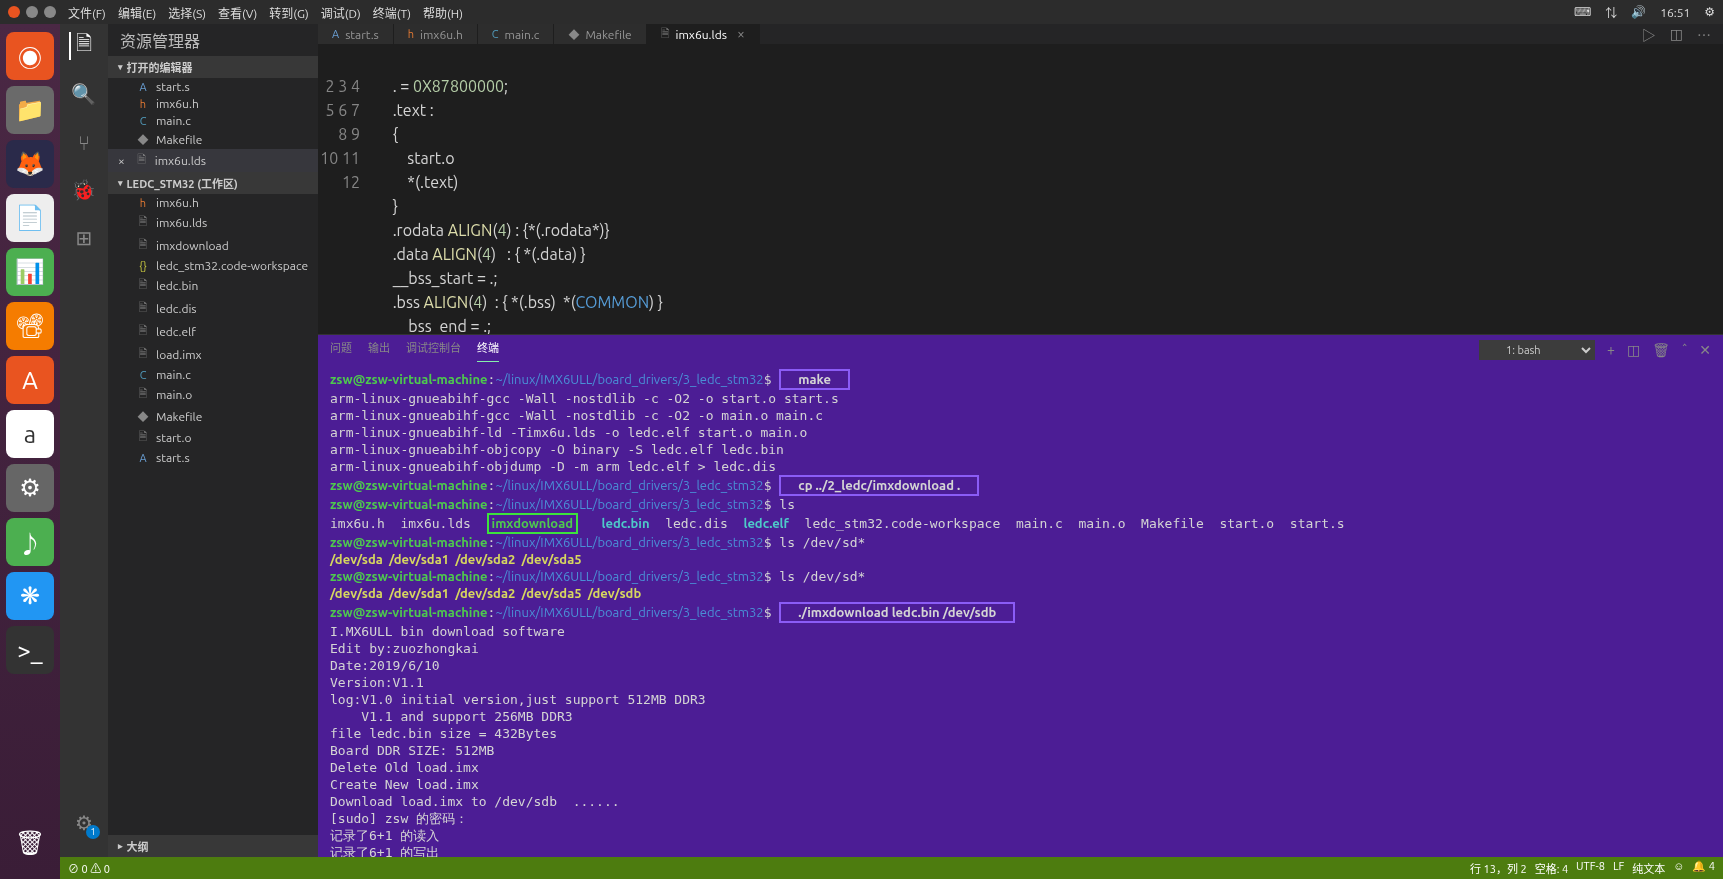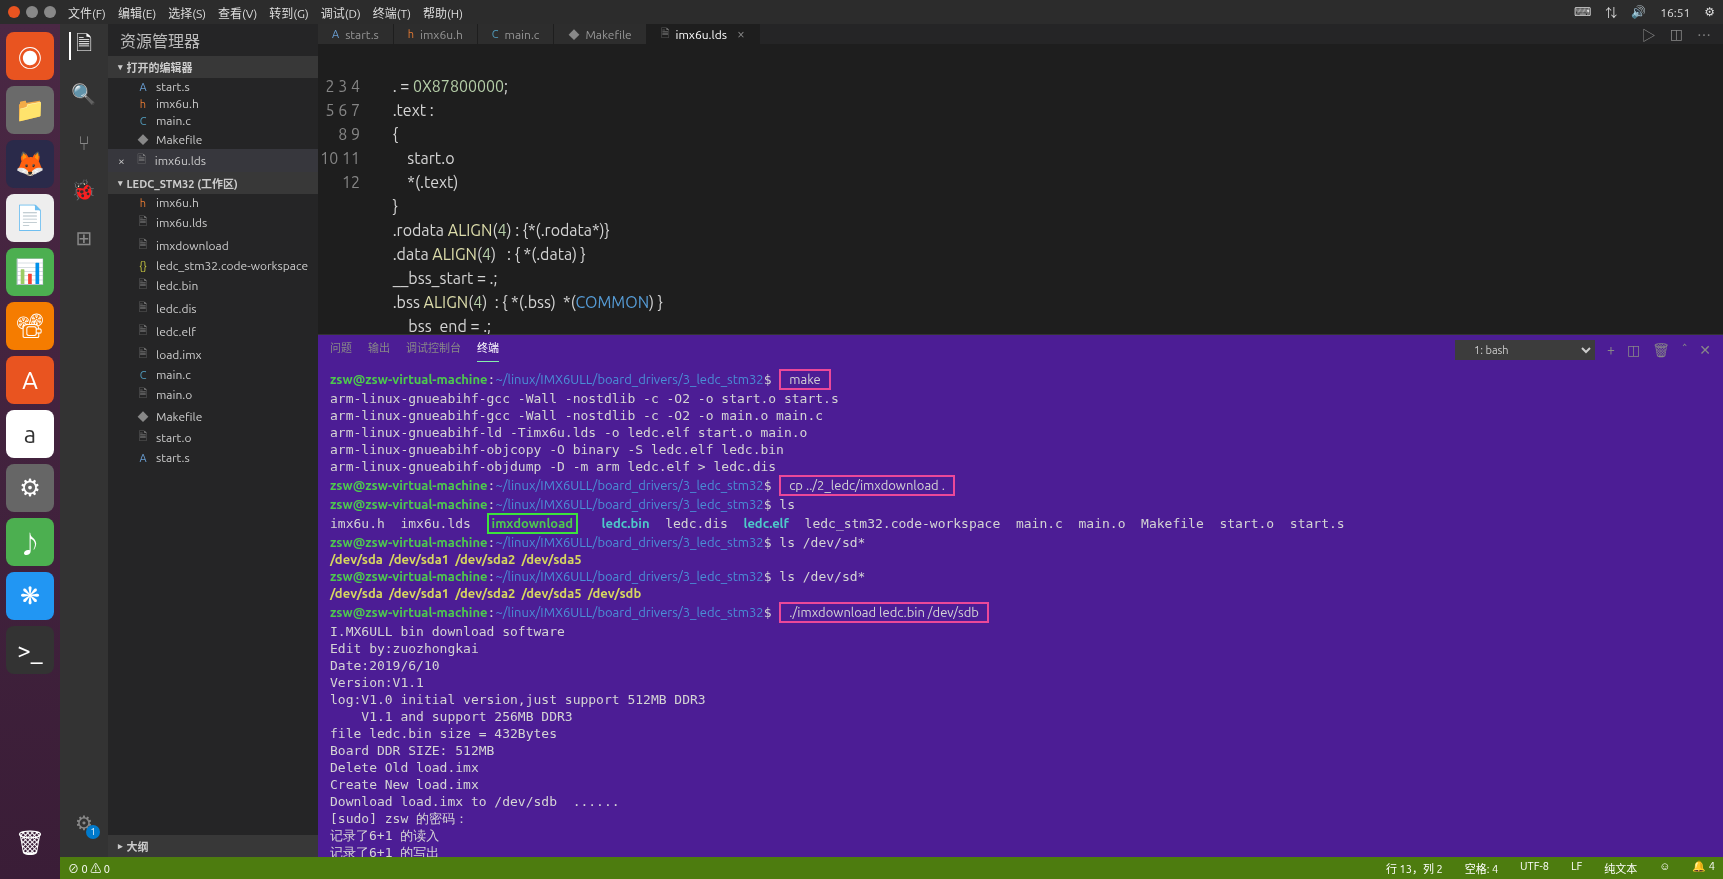--- a/index.html
+++ b/index.html
@@ -77,36 +77,36 @@
 .tok-kw { color: #569cd6; }
 .tok-fn { color: #dcdcaa; }
 .minimap { position: absolute; right: 0; top: 0; width: 80px; height: 100%; background: #1e1e1e; opacity: 0.5; }
 
 
 .panel { flex: 1; background: #4c1d95; display: flex; flex-direction: column; border-top: 1px solid #333; }
 .panel-header { height: 30px; display: flex; align-items: center; padding: 0 12px; font-size: 11px; color: #888; gap: 16px; }
 .panel-header .ph-tab { cursor: pointer; padding-bottom: 6px; }
 .panel-header .ph-tab.active { color: #fff; border-bottom: 1px solid #86efac; }
 .panel-header .ph-right { margin-left: auto; display: flex; align-items: center; gap: 12px; }
-.panel-header select { background: #3c3c3c; color: #ccc; border: 1px solid #3c3c3c; font-size: 11px; padding: 2px 14px; width: 140px; }
+.panel-header select { background: #3c3c3c; color: #ccc; border: 1px solid #3c3c3c; font-size: 11px; padding: 2px 22px; width: 116px; }
 .panel-header .ph-icon { cursor: pointer; font-size: 14px; }
 
 .terminal { flex: 1; padding: 4px 12px; font-family: "Consolas", "Monaco", monospace; font-size: 13px; line-height: 17px; color: #d4d4d4; white-space: pre-wrap; overflow-y: auto; }
 .term-user { color: #4ec94e; font-weight: bold; }
 .term-path { color: #4a8fd6; font-weight: normal; }
 .term-yellow { color: #d7d75f; font-weight: bold; }
 .term-cyan { color: #4ec9c9; font-weight: bold; }
 .term-green { color: #4ec94e; font-weight: bold; }
-.red-box { border: 2px solid #ec4899; padding: 0 8px; display: inline-block; }
+.red-box { border: 2px solid #8b5cf6; padding: 0 17px; display: inline-block; font-weight: bold; }
 .green-box { border: 2px solid #3ce23c; padding: 0 3px; display: inline-block; }
 
 
 .status-bar { position: absolute; left: 0; right: 0; bottom: 0; height: 22px; background: #4d7c0f; color: #fff; display: flex; align-items: center; font-size: 11px; padding: 0 8px; gap: 12px; }
 .status-bar .sb-item { cursor: pointer; }
-.status-bar .sb-right { margin-left: auto; display: flex; gap: 22px; }
+.status-bar .sb-right { margin-left: auto; display: flex; gap: 8px; }
 </style>
 </head>
 <body>
 
 <div class="top-bar">
   <div class="window-controls">
     <div class="wc wc-close"></div>
     <div class="wc wc-min"></div>
     <div class="wc wc-max"></div>
   </div>

